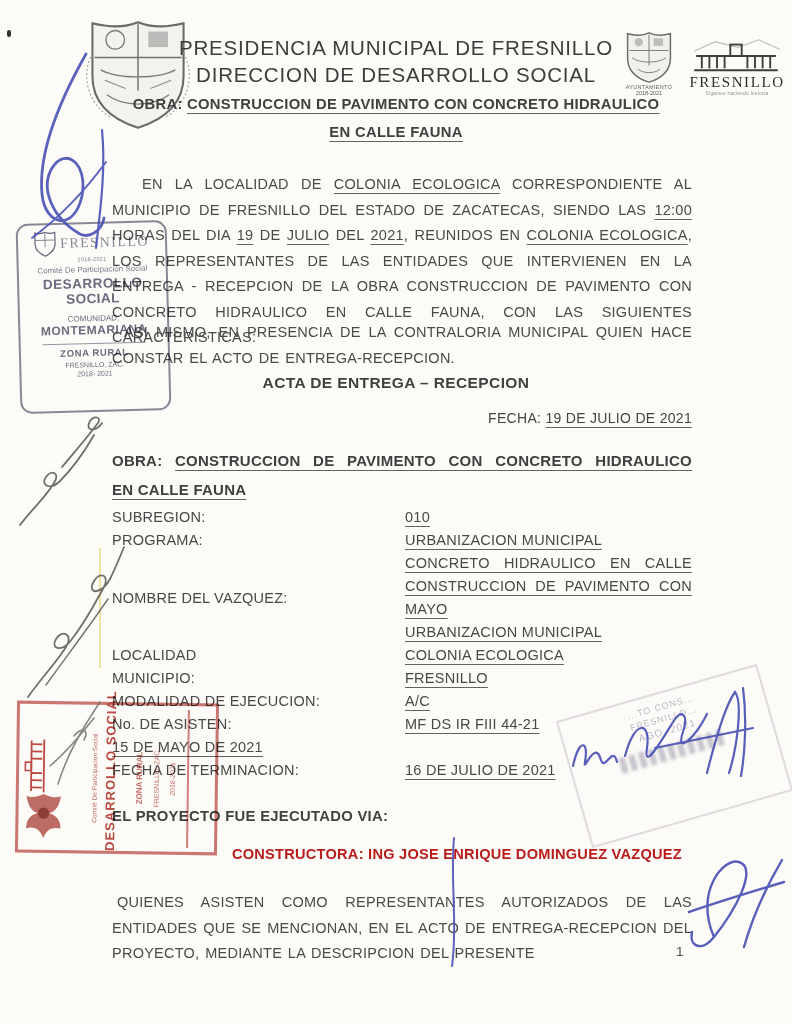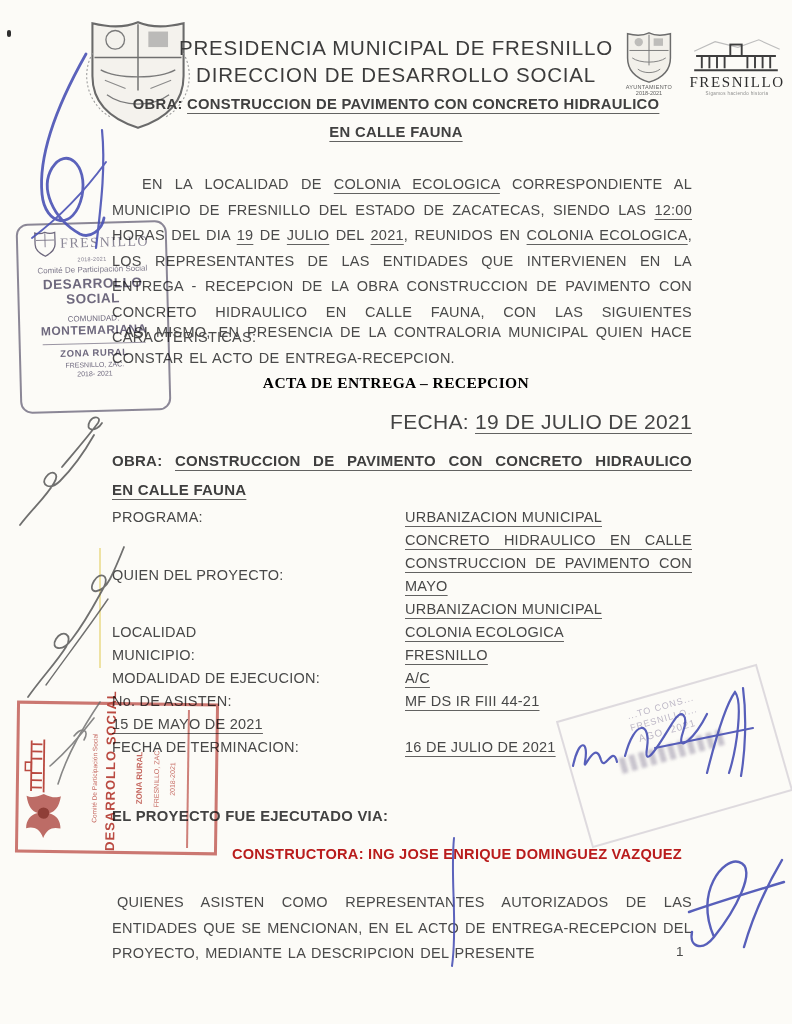--- a/index.html
+++ b/index.html
@@ -13,22 +13,22 @@
      text-decoration-color:rgba(70,70,70,.85);}
   .center{text-align:center;width:100%;}
   
   .title1{top:36px;left:0;font-size:20.5px;letter-spacing:.8px;color:#3c3c3c;}
   .title2{top:63px;left:0;font-size:20.5px;letter-spacing:.8px;color:#3c3c3c;}
   .obraH1{top:96px;left:0;font-size:14.8px;font-weight:700;letter-spacing:.3px;color:#404040;}
   .obraH2{top:124px;left:0;font-size:14.8px;font-weight:700;letter-spacing:.3px;color:#404040;}
   
   .intro{top:172px;left:112px;text-indent:30px;}
   .para2{top:320px;left:112px;text-indent:12px;}
-  .acta{top:374px;left:0;font-size:15.5px;font-weight:700;letter-spacing:.4px;color:#000000;font-family:Liberation Serif, serif;}
-  .fecha{top:410px;left:112px;width:580px;text-align:right;font-size:21px;letter-spacing:.3px;color:#444;}
+  .acta{top:374px;left:0;font-size:15.5px;font-weight:700;letter-spacing:.4px;color:#404040;}
+  .fecha{top:410px;left:112px;width:580px;text-align:right;font-size:14px;letter-spacing:.3px;color:#444;}
   .obraSec{top:446px;left:112px;width:580px;font-size:15px;line-height:29px;font-weight:700;
            letter-spacing:.25px;color:#3f3f3f;}
   .jlast{text-align:justify;text-align-last:justify;}
   
   .fields{top:506px;left:112px;width:580px;font-size:14.5px;line-height:23px;letter-spacing:.25px;color:#484848;}
   .frow{display:flex;align-items:center;}
   .flabel{width:293px;flex:none;}
   .fvalues{flex:1;}
   .fline{display:block;}
   
@@ -133,27 +133,33 @@
   <div class="blk acta center">ACTA DE ENTREGA – RECEPCION</div>
   <div class="blk fecha"><span>FECHA: </span><span class="u">19 DE JULIO DE 2021</span></div>
 
   <div class="blk obraSec">
     <div class="jlast"><span>OBRA: </span><span class="u">CONSTRUCCION DE PAVIMENTO CON CONCRETO HIDRAULICO</span></div>
     <div><span class="u">EN CALLE FAUNA</span></div>
   </div>
 
   <div class="blk fields">
       <div class="frow">
+        <div class="flabel">SUBREGION:</div>
+        <div class="fvalues">
+          <div class="fline"><span class="u">010</span></div>
+        </div>
+      </div>
+      <div class="frow">
         <div class="flabel">PROGRAMA:</div>
         <div class="fvalues">
           <div class="fline"><span class="u">URBANIZACION MUNICIPAL</span></div>
         </div>
       </div>
       <div class="frow">
-        <div class="flabel">QUIEN DEL PROYECTO:</div>
+        <div class="flabel">NOMBRE DEL VAZQUEZ:</div>
         <div class="fvalues">
           <div class="fline jlast"><span class="u">CONCRETO HIDRAULICO EN CALLE</span></div>
           <div class="fline jlast"><span class="u">CONSTRUCCION DE PAVIMENTO CON</span></div>
           <div class="fline"><span class="u">MAYO</span></div>
           <div class="fline"><span class="u">URBANIZACION MUNICIPAL</span></div>
         </div>
       </div>
       <div class="frow">
         <div class="flabel">LOCALIDAD</div>
         <div class="fvalues">

